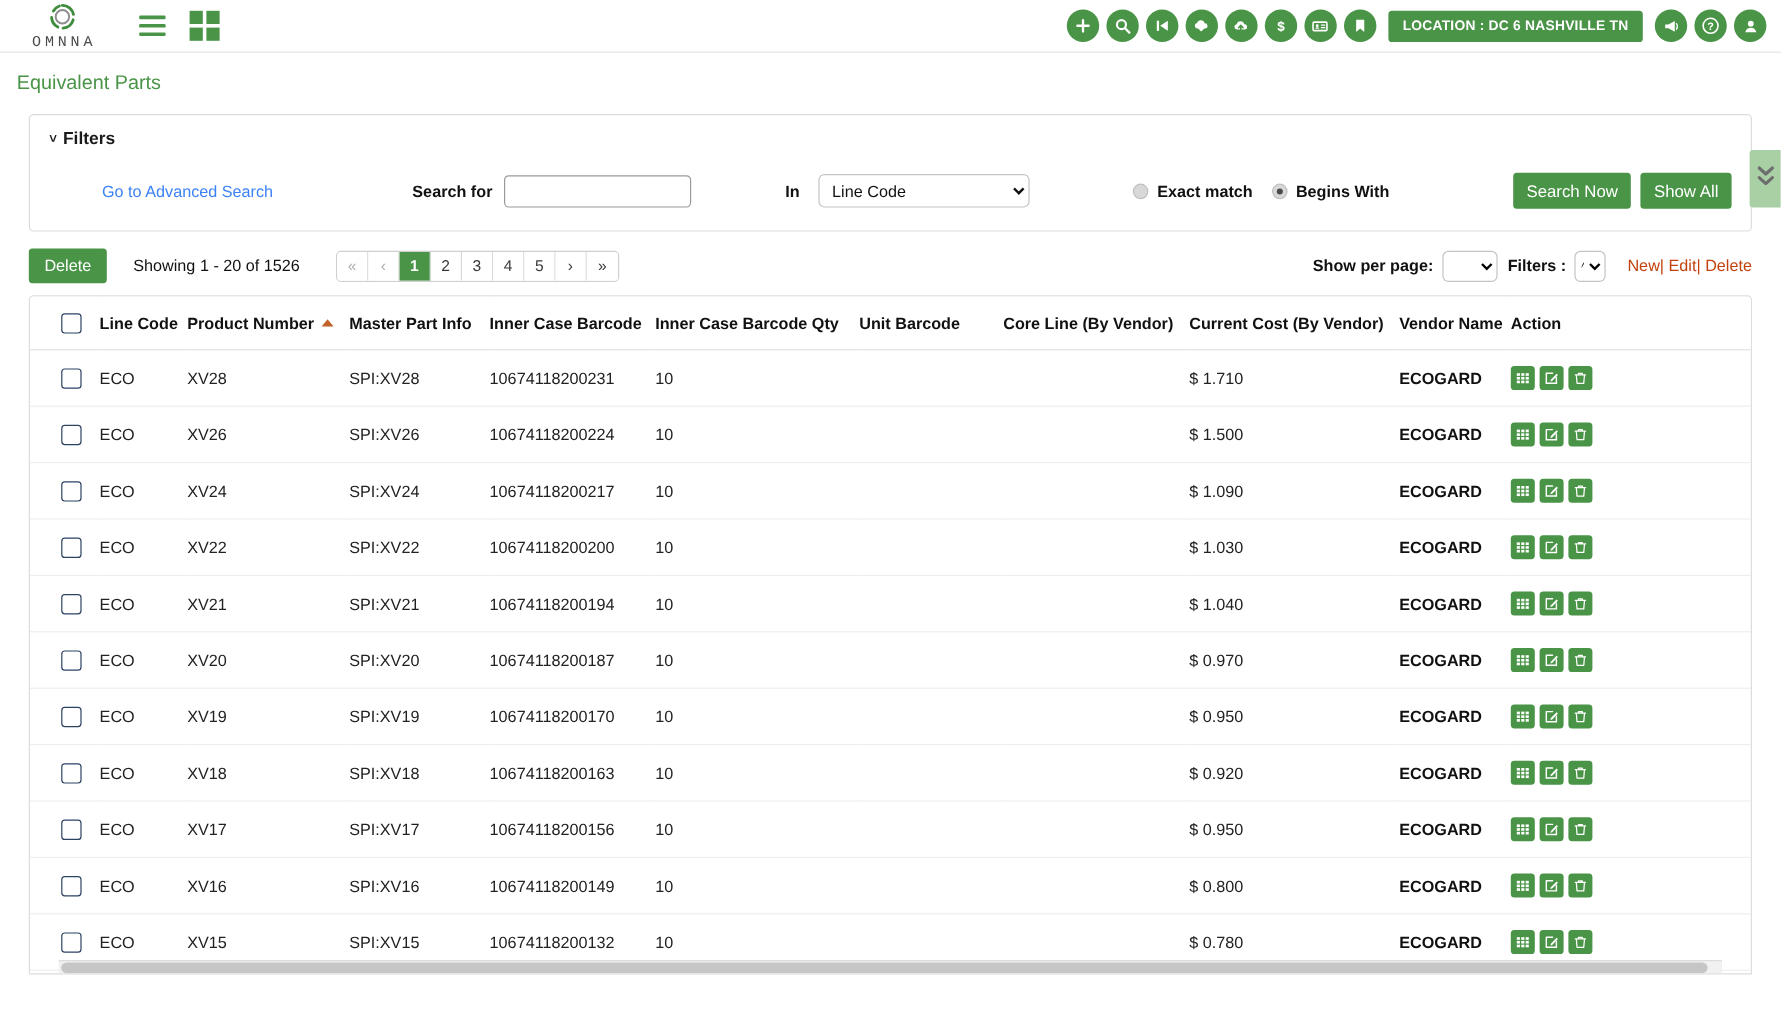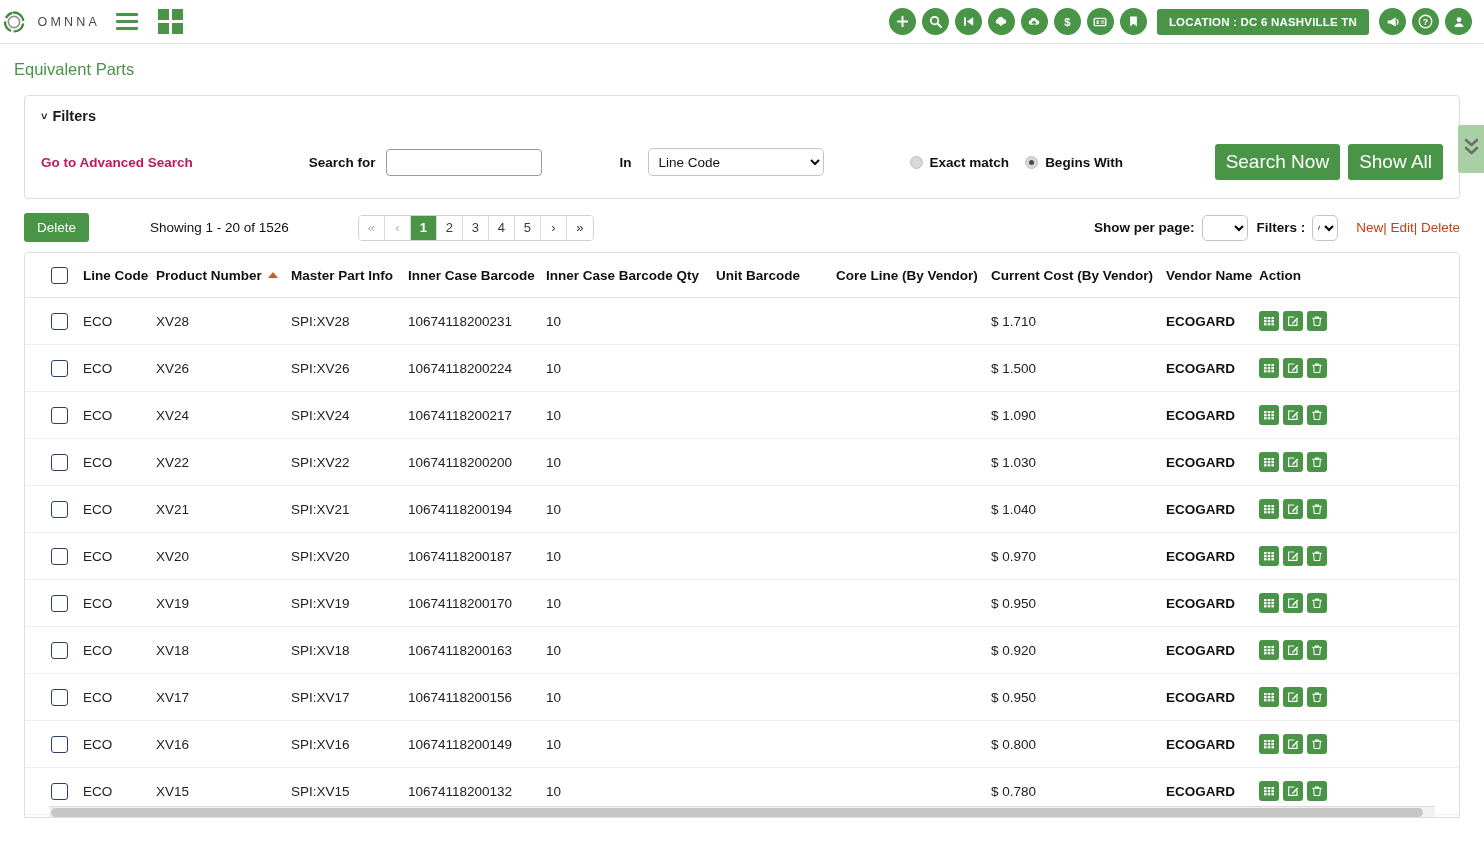--- a/index.html
+++ b/index.html
@@ -17,24 +17,25 @@
     height: 44px;
     background: #ffffff;
     display: flex;
     align-items: center;
     padding: 0 12px 0 0;
     border-bottom: 1px solid #e3e3e3;
   }
   .brand {
     width: 96px;
     display: flex;
-    flex-direction: row;
+    flex-direction: column;
     align-items: center;
-    justify-content: flex-end;
+    justify-content: center;
     margin-left: 4px;
+    font-family: Liberation Mono, monospace;
   }
   .brand-mark { line-height: 0; }
   .brand-name {
     font-size: 12.5px;
     letter-spacing: 3.2px;
     color: #4a4a4a;
     font-weight: 400;
     margin-top: 1px;
     padding-left: 3px;
   }
@@ -98,21 +99,21 @@
     cursor: pointer;
     width: max-content;
   }
   .chev-small { font-size: 11px; line-height: 1; }
   .filters-row {
     display: flex;
     align-items: center;
     margin-top: 20px;
     font-size: 13.5px;
   }
-  .adv-search { font-weight: bold; color: #be185d; cursor: pointer; }
+  .adv-search { font-weight: normal; color: #3b82f6; cursor: pointer; margin-left: 44px; }
   .lbl-searchfor { font-weight: bold; color: #111; margin-left: 116px; }
   .txt-input {
     width: 156px; height: 27px;
     margin-left: 10px;
     border: 1px solid #9a9a9a;
     border-radius: 4px;
     padding: 2px 6px;
     font-size: 13px;
     font-family: "Liberation Sans", sans-serif;
     background: #fff;
@@ -145,21 +146,21 @@
     border-radius: 50%; background: #4a4a4a;
   }
   .radio-item span { font-weight: bold; font-size: 13.5px; color: #111; }
 
   .filter-btns { margin-left: auto; display: flex; gap: 8px; }
   .btn-green {
     background: #4a9447;
     color: #fff;
     border: none;
     border-radius: 3px;
-    font-size: 19px;
+    font-size: 14px;
     font-family: "Liberation Sans", sans-serif;
     padding: 7px 11px;
     cursor: pointer;
     white-space: nowrap;
   }
 
   .collapse-tab {
     position: absolute;
     right: 0px; top: 46px;
     width: 26px; height: 48px;
@@ -170,21 +171,20 @@
     gap: 1px;
     cursor: pointer;
     color: #6d6d6d;
   }
 
   
   .toolbar {
     display: flex; align-items: center;
     padding: 14px 24px 10px 24px;
     font-size: 13.5px;
-    gap: 39px;
   }
   .btn-delete {
     background: #4a9447; color: #fff;
     border: none; border-radius: 3px;
     font-size: 13.5px; font-family: "Liberation Sans", sans-serif;
     padding: 7px 13px; cursor: pointer;
   }
   .showing { margin-left: 22px; font-weight: normal; color: #111; }
   .pager {
     display: flex; margin-left: 30px;

